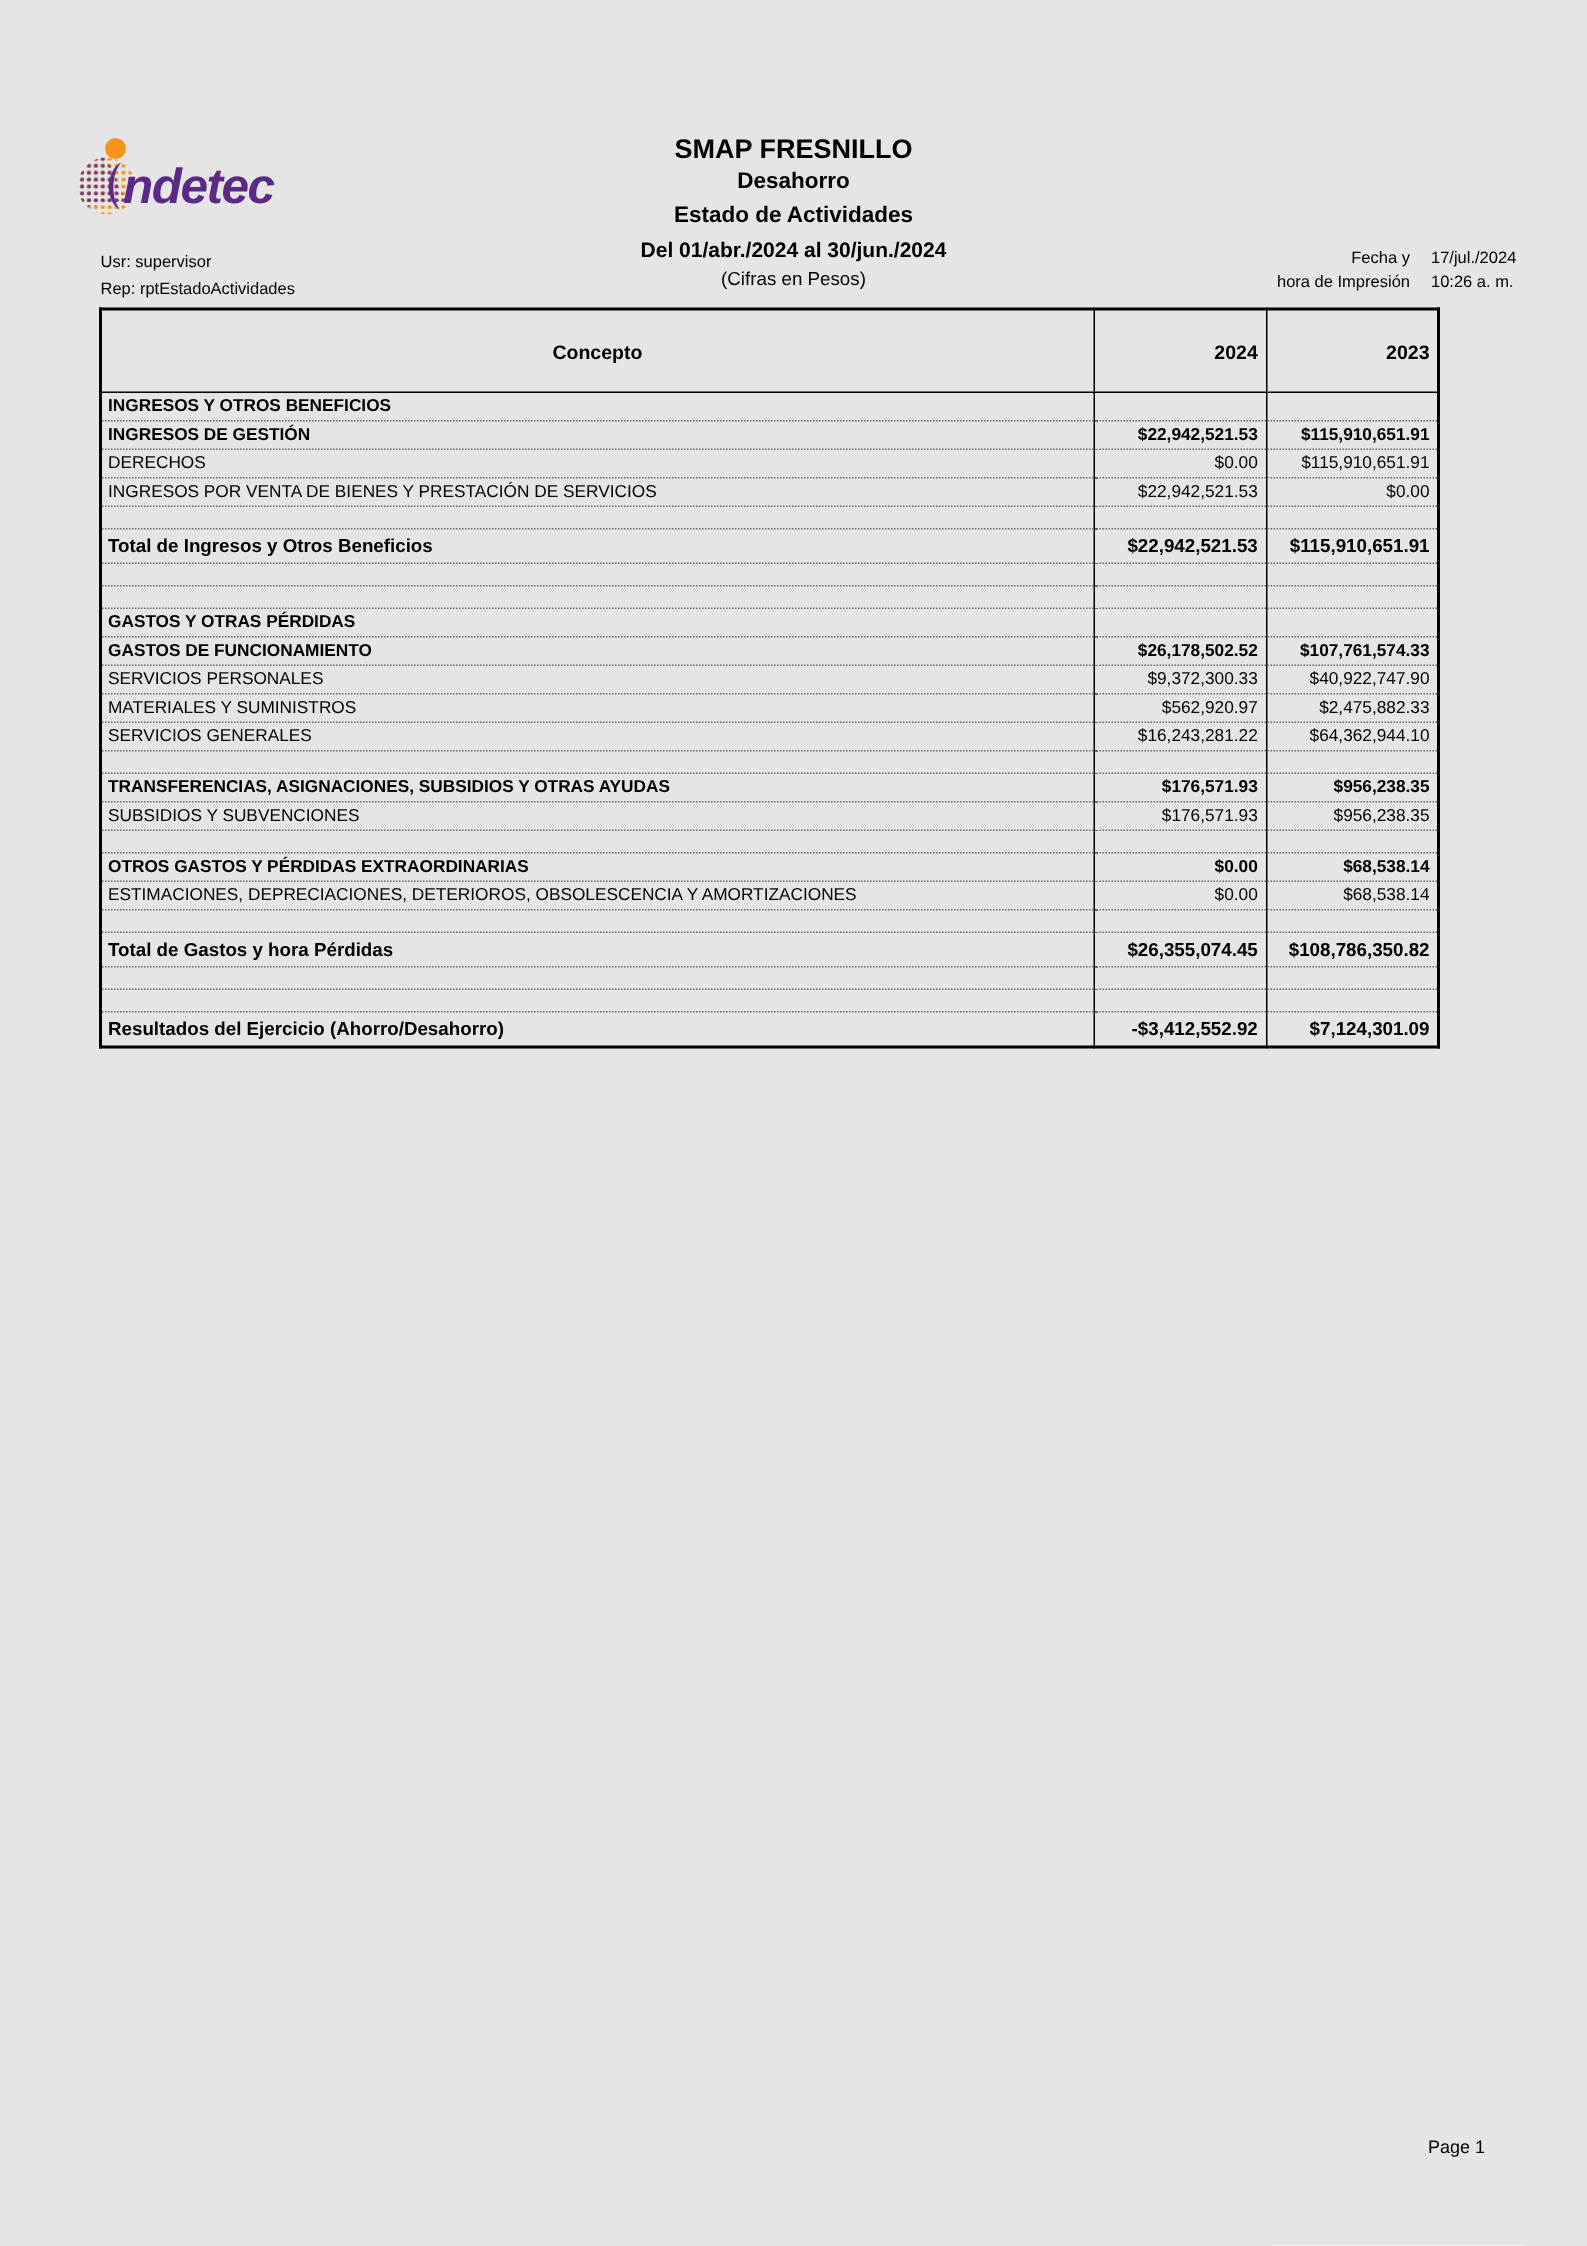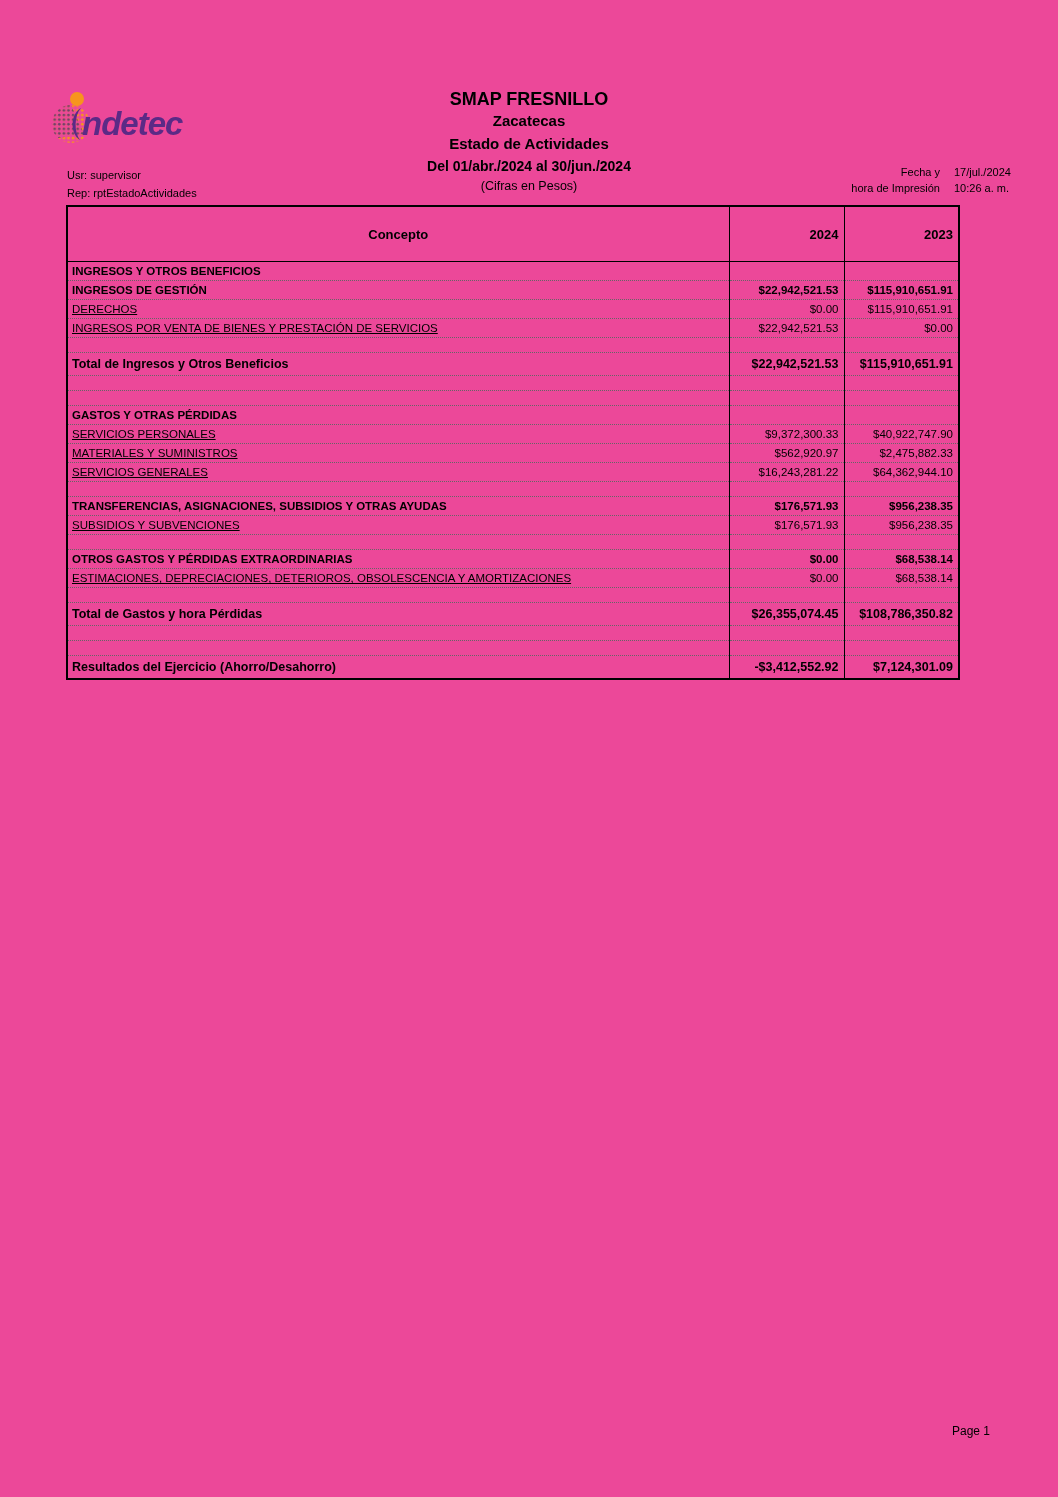--- a/index.html
+++ b/index.html
@@ -1,19 +1,19 @@
 <!DOCTYPE html>
 <html><head>
 <meta charset="utf-8">
 <style>
   html,body{margin:0;padding:0;background:#fff;}
   .page{
     position:relative;
     width:1058px;height:1497px;
-    background:#ec4899;
+    background:#e5e5e5;
     font-family:"Liberation Sans",sans-serif;
     color:#000;
     overflow:hidden;
   }
   
   .logo{position:absolute;left:48px;top:90px;width:150px;height:56px;}
   .meta-left{position:absolute;left:67px;top:166px;font-size:11px;line-height:18px;}
   .title-stack{position:absolute;left:0;top:88px;width:1058px;text-align:center;}
   .title-org{font-size:18px;font-weight:bold;line-height:22px;}
   .title-state{font-size:15px;font-weight:bold;line-height:22px;}
@@ -50,21 +50,21 @@
     vertical-align:middle;
   }
   td.num{text-align:right;border-left:1.5px solid #000;}
   tr.item td{height:16px;}
   tr.tall td{height:20px;font-size:12.5px;}
   tr.bold td{font-weight:bold;}
   tr.spacer td{height:12px;}
   tr:last-child td{border-bottom:none;}
   td.ind0{padding-left:3px;}
   td.ind1{padding-left:28px;}
-  td.ind2{padding-left:52px;text-decoration:underline;}
+  td.ind2{padding-left:52px;}
   
   .page-footer{
     position:absolute;right:68px;top:1424px;
     font-size:12px;
   }
 </style>
 </head>
 <body>
 
 <div class="page">
@@ -89,21 +89,21 @@
     </svg>
   </div>
 
   <div class="meta-left">
     <div>Usr: supervisor</div>
     <div>Rep: rptEstadoActividades</div>
   </div>
 
   <div class="title-stack">
     <div class="title-org">SMAP FRESNILLO</div>
-    <div class="title-state">Zacatecas</div>
+    <div class="title-state">Desahorro</div>
     <div class="title-report">Estado de Actividades</div>
     <div class="title-period">Del 01/abr./2024 al 30/jun./2024</div>
     <div class="title-units">(Cifras en Pesos)</div>
   </div>
 
   <div class="print-block">
     <div class="print-labels">
       <div>Fecha y</div>
       <div>hora de Impresión</div>
     </div>
@@ -166,20 +166,25 @@
         <tr class="spacer">
           <td></td>
           <td class="num"></td>
           <td class="num"></td>
         </tr>
         <tr class="item bold">
           <td class="ind0">GASTOS Y OTRAS PÉRDIDAS</td>
           <td class="num"></td>
           <td class="num"></td>
         </tr>
+        <tr class="item bold">
+          <td class="ind1">GASTOS DE FUNCIONAMIENTO</td>
+          <td class="num">$26,178,502.52</td>
+          <td class="num">$107,761,574.33</td>
+        </tr>
         <tr class="item">
           <td class="ind2">SERVICIOS PERSONALES</td>
           <td class="num">$9,372,300.33</td>
           <td class="num">$40,922,747.90</td>
         </tr>
         <tr class="item">
           <td class="ind2">MATERIALES Y SUMINISTROS</td>
           <td class="num">$562,920.97</td>
           <td class="num">$2,475,882.33</td>
         </tr>

